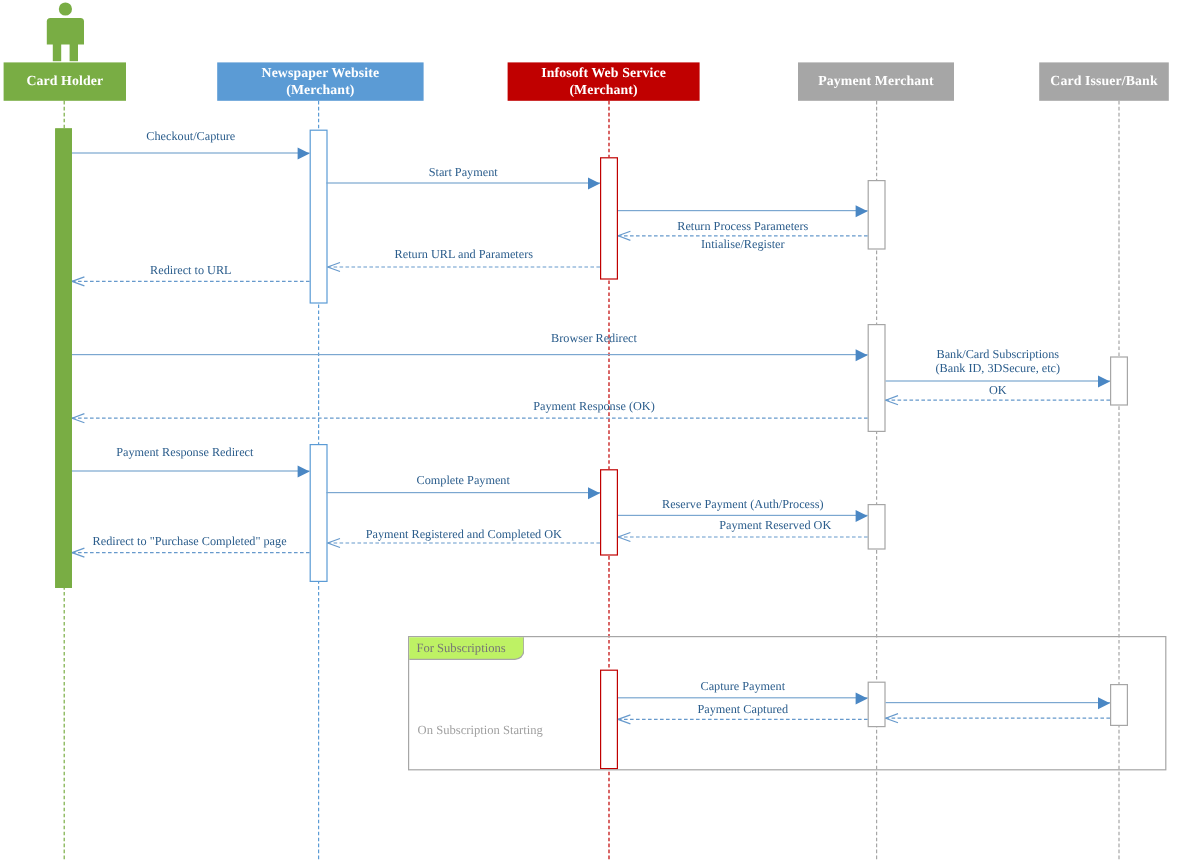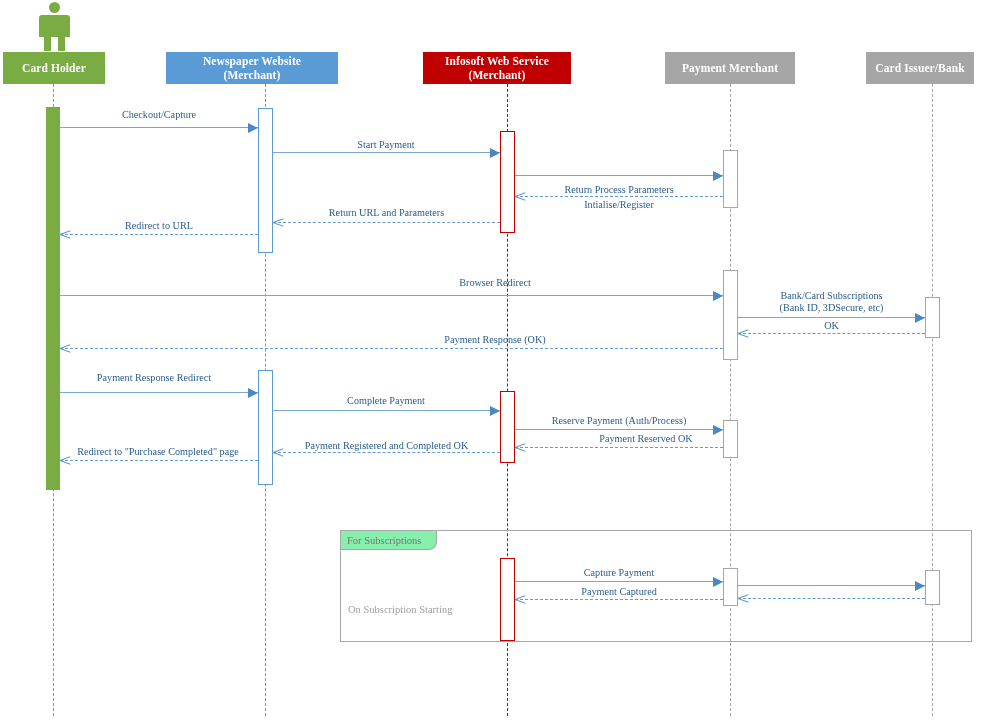--- a/index.html
+++ b/index.html
@@ -136,21 +136,21 @@
     position: absolute;
     box-sizing: border-box;
     border: 1.2px solid #a6a6a6;
     background: transparent;
   }
   .fragment-tab {
     position: absolute;
     box-sizing: border-box;
     border-right: 1.2px solid #a6a6a6;
     border-bottom: 1.2px solid #a6a6a6;
-    background: #86efac;
+    background: #bef264;
     font-size: 10.5px;
     color: #767676;
     padding: 3px 2px 2px 6px;
     line-height: 13px;
   }
   .fragment-note {
     position: absolute;
     font-size: 10.5px;
     color: #a0a0a0;
     line-height: 13px;
@@ -166,26 +166,26 @@
     <div class="body" style="background:#79ad44;"></div>
     <div class="legL" style="background:#79ad44;"></div>
     <div class="legR" style="background:#79ad44;"></div>
   </div>
 
   <div id="participants-layer">
       <div class="participant" style="left: 3px; top: 52px; width: 102px; height: 32px; background: rgb(121, 173, 68);">
         <span class="plabel">Card Holder</span>
       </div>
       <div class="lifeline" style="left: 53px; top: 84px; height: 632px; border-left-color: rgb(121, 173, 68);"></div>
-      <div class="participant" style="left: 166px; top: 52px; width: 172px; height: 32px; background: rgb(91, 155, 213);">
+      <div class="participant" style="left: 181px; top: 52px; width: 172px; height: 32px; background: rgb(91, 155, 213);">
         <span class="plabel">Newspaper Website
 (Merchant)</span>
       </div>
       <div class="lifeline" style="left: 265px; top: 84px; height: 632px; border-left-color: rgb(91, 155, 213);"></div>
-      <div class="participant" style="left: 423px; top: 52px; width: 148px; height: 32px; background: rgb(192, 0, 0);">
+      <div class="participant" style="left: 423px; top: 52px; width: 160px; height: 32px; background: rgb(192, 0, 0);">
         <span class="plabel">Infosoft Web Service
 (Merchant)</span>
       </div>
       <div class="lifeline" style="left: 507px; top: 84px; height: 632px; border-left-color: rgb(192, 0, 0);"></div>
       <div class="participant" style="left: 665px; top: 52px; width: 130px; height: 32px; background: rgb(166, 166, 166);">
         <span class="plabel">Payment Merchant</span>
       </div>
       <div class="lifeline" style="left: 730px; top: 84px; height: 632px; border-left-color: rgb(166, 166, 166);"></div>
       <div class="participant" style="left: 866px; top: 52px; width: 108px; height: 32px; background: rgb(166, 166, 166); text-align: right;">
         <span class="plabel">Card Issuer/Bank</span>

